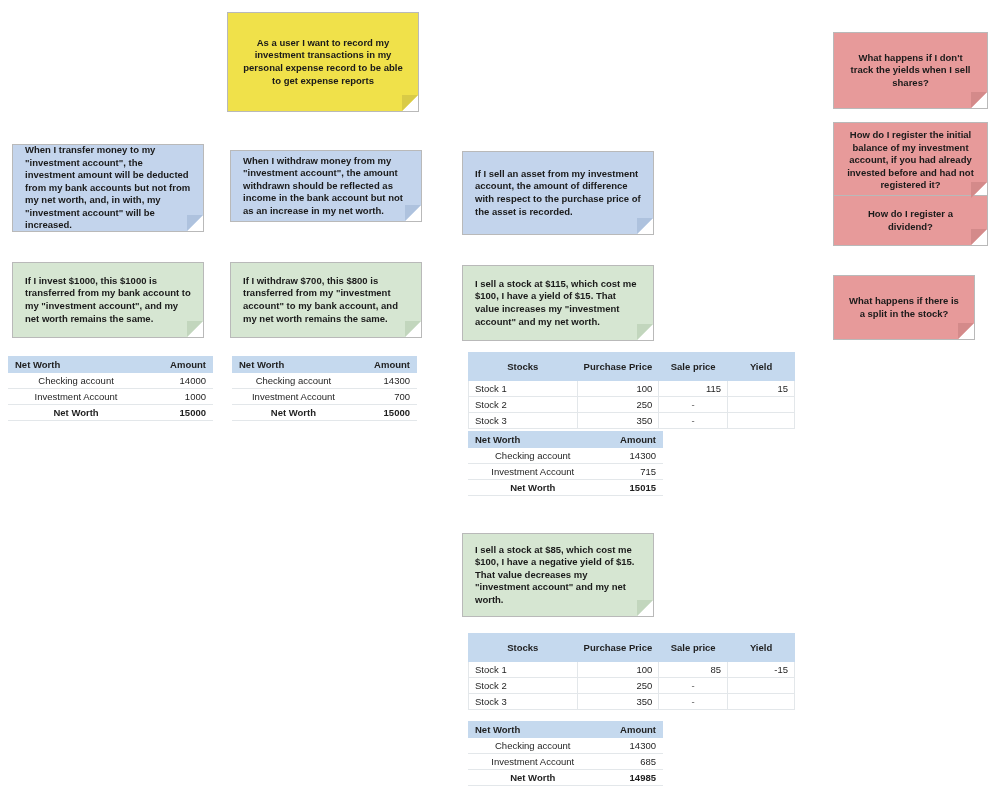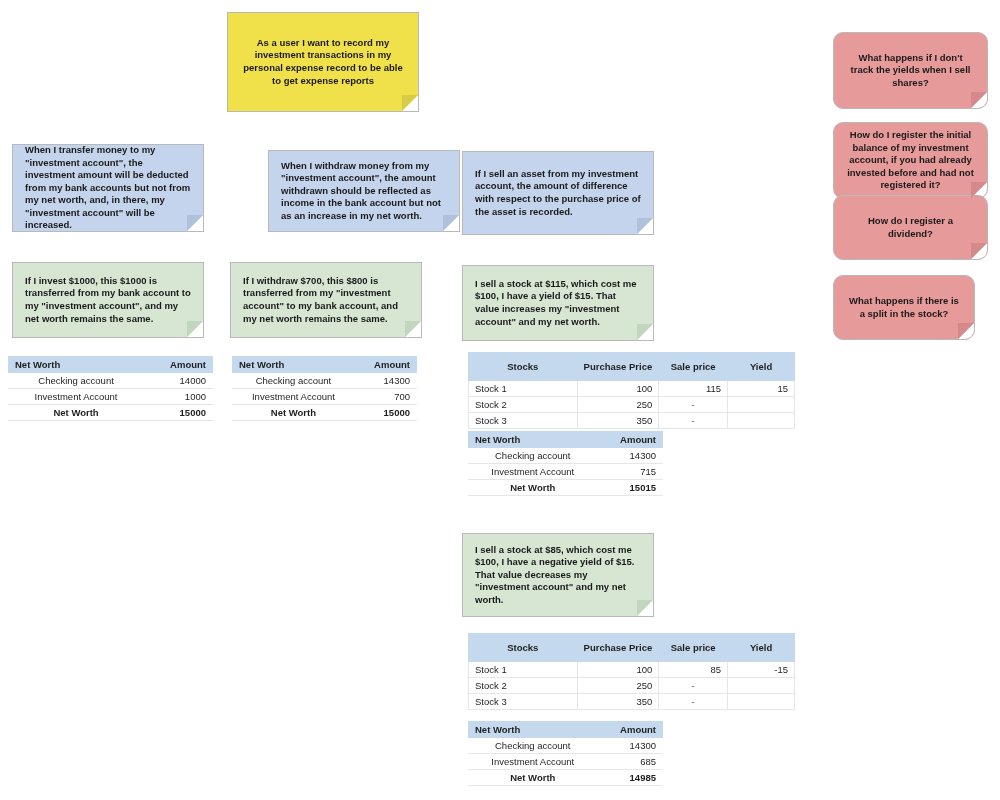--- a/index.html
+++ b/index.html
@@ -61,21 +61,21 @@
   .note.yellow::before { border-color: #d9cb46 transparent transparent transparent; }
 
   .note.blue { background: #c3d4ec; text-align: left; }
   .note.blue .note-text { text-align: left; }
   .note.blue::before { border-color: #aec2de transparent transparent transparent; }
 
   .note.green { background: #d6e6d2; text-align: left; }
   .note.green .note-text { text-align: left; }
   .note.green::before { border-color: #c2d6bd transparent transparent transparent; }
 
-  .note.red { background: #e79a9a; border-radius: 10px; }
+  .note.red { background: #e79a9a; }
   .note.red::before { border-color: #d48a8a transparent transparent transparent; }
 
   
   .tbl {
     position: absolute;
     border-collapse: collapse;
     font-size: 9.5px;
     color: #1f1f1f;
     background: #ffffff;
   }
@@ -108,24 +108,24 @@
   .stk td.dash { text-align: center; color: #555; }
 </style>
 </head>
 <body>
 
 <div class="note yellow" style="left:227px; top:12px; width:192px; height:100px;">
   <span class="note-text">As a user I want to record my investment transactions in my personal expense record to be able to get expense reports</span>
 </div>
 
 <div class="note blue" style="left:12px; top:144px; width:192px; height:88px;">
-  <span class="note-text">When I transfer money to my "investment account", the investment amount will be deducted from my bank accounts but not from my net worth, and, in there, my "investment account" will be increased.</span>
-</div>
-
-<div class="note blue" style="left:230px; top:150px; width:192px; height:82px;margin-left:38px;">
+  <span class="note-text">When I transfer money to my "investment account", the investment amount will be deducted from my bank accounts but not from my net worth, and, in with, my "investment account" will be increased.</span>
+</div>
+
+<div class="note blue" style="left:230px; top:150px; width:192px; height:72px;">
   <span class="note-text">When I withdraw money from my "investment account", the amount withdrawn should be reflected as income in the bank account but not as an increase in my net worth.</span>
 </div>
 
 <div class="note blue" style="left:462px; top:151px; width:192px; height:84px;">
   <span class="note-text">If I sell an asset from my investment account, the amount of difference with respect to the purchase price of the asset is recorded.</span>
 </div>
 
 <div class="note green" style="left:12px; top:262px; width:192px; height:76px;">
   <span class="note-text">If I invest $1000, this $1000 is transferred from my bank account to my "investment account", and my net worth remains the same.</span>
 </div>
@@ -143,21 +143,21 @@
 </div>
 
 <div class="note red" style="left:833px; top:32px; width:155px; height:77px;">
   <span class="note-text">What happens if I don't track the yields when I sell shares?</span>
 </div>
 
 <div class="note red" style="left:833px; top:122px; width:155px; height:77px;">
   <span class="note-text">How do I register the initial balance of my investment account, if you had already invested before and had not registered it?</span>
 </div>
 
-<div class="note red" style="left:833px; top:195px; width:155px; height:65px;">
+<div class="note red" style="left:833px; top:195px; width:155px; height:51px;">
   <span class="note-text">How do I register a dividend?</span>
 </div>
 
 <div class="note red" style="left:833px; top:275px; width:142px; height:65px;">
   <span class="note-text">What happens if there is a split in the stock?</span>
 </div>
 
 <table class="tbl nw" style="left:8px; top:356px; width:205px;">
   <thead>
     <tr>

